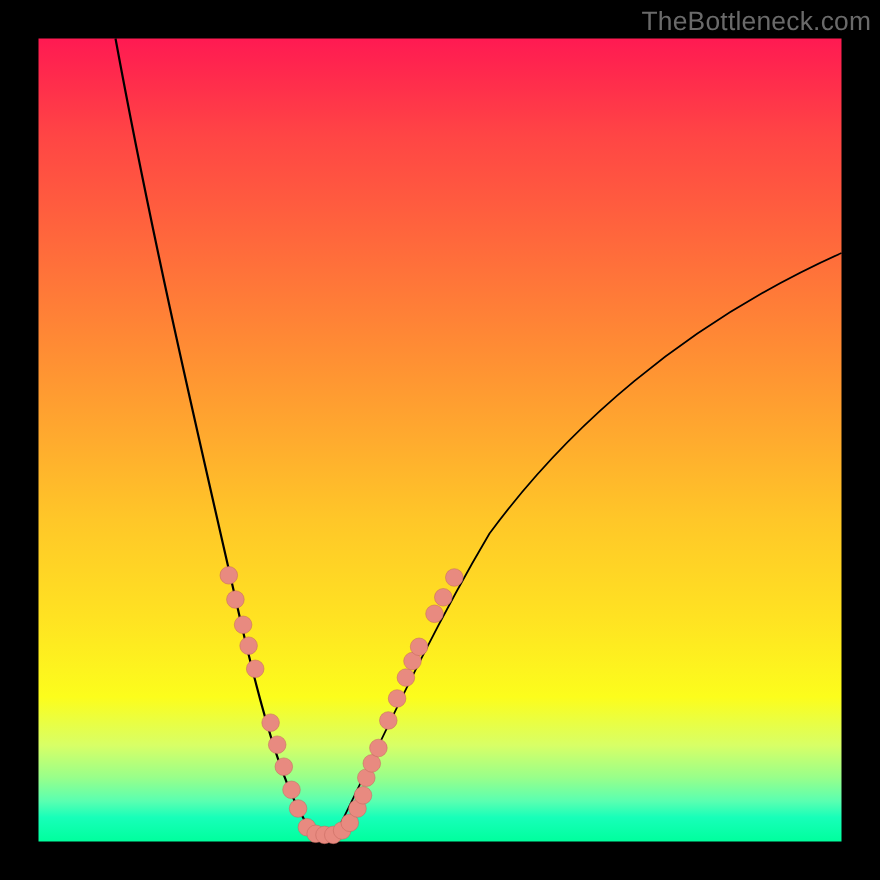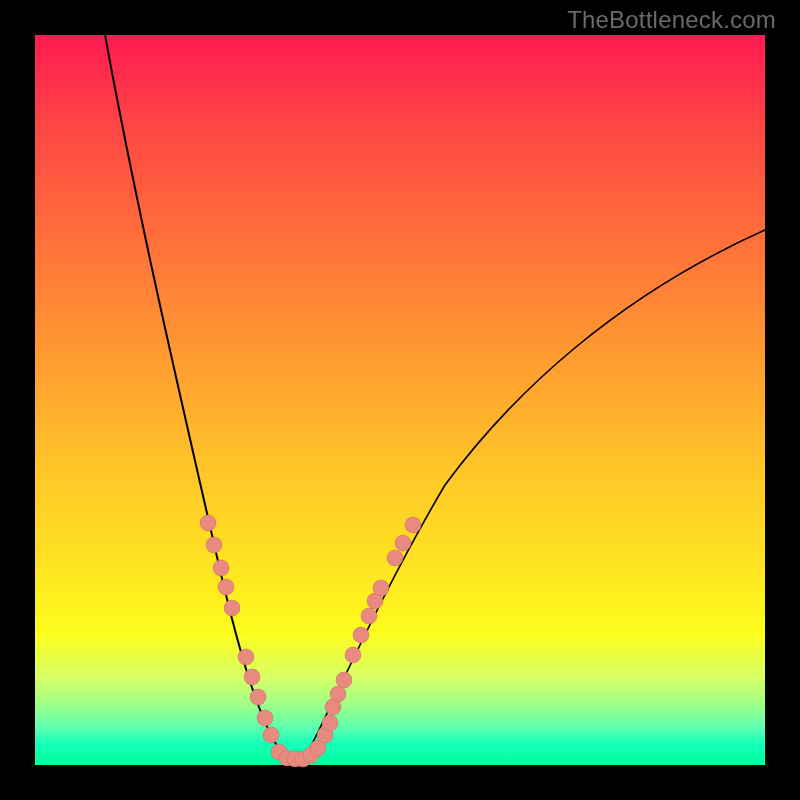--- a/index.html
+++ b/index.html
@@ -39,21 +39,21 @@
       #d8ff66 88%,
       #99ff8a 92%,
       #59ffb1 95%,
       #17ffb9 97%,
       #00ff9d 100%
     );
   }
   .watermark {
     position: absolute;
     top: 6px;
-    right: 24px;
+    right: 8px;
     color: #6a6a6a;
     font-size: 24px;
     letter-spacing: 0.2px;
     font-weight: 400;
   }
   svg.curves {
     position: absolute;
     left: 0;
     top: 0;
     width: 730px;

